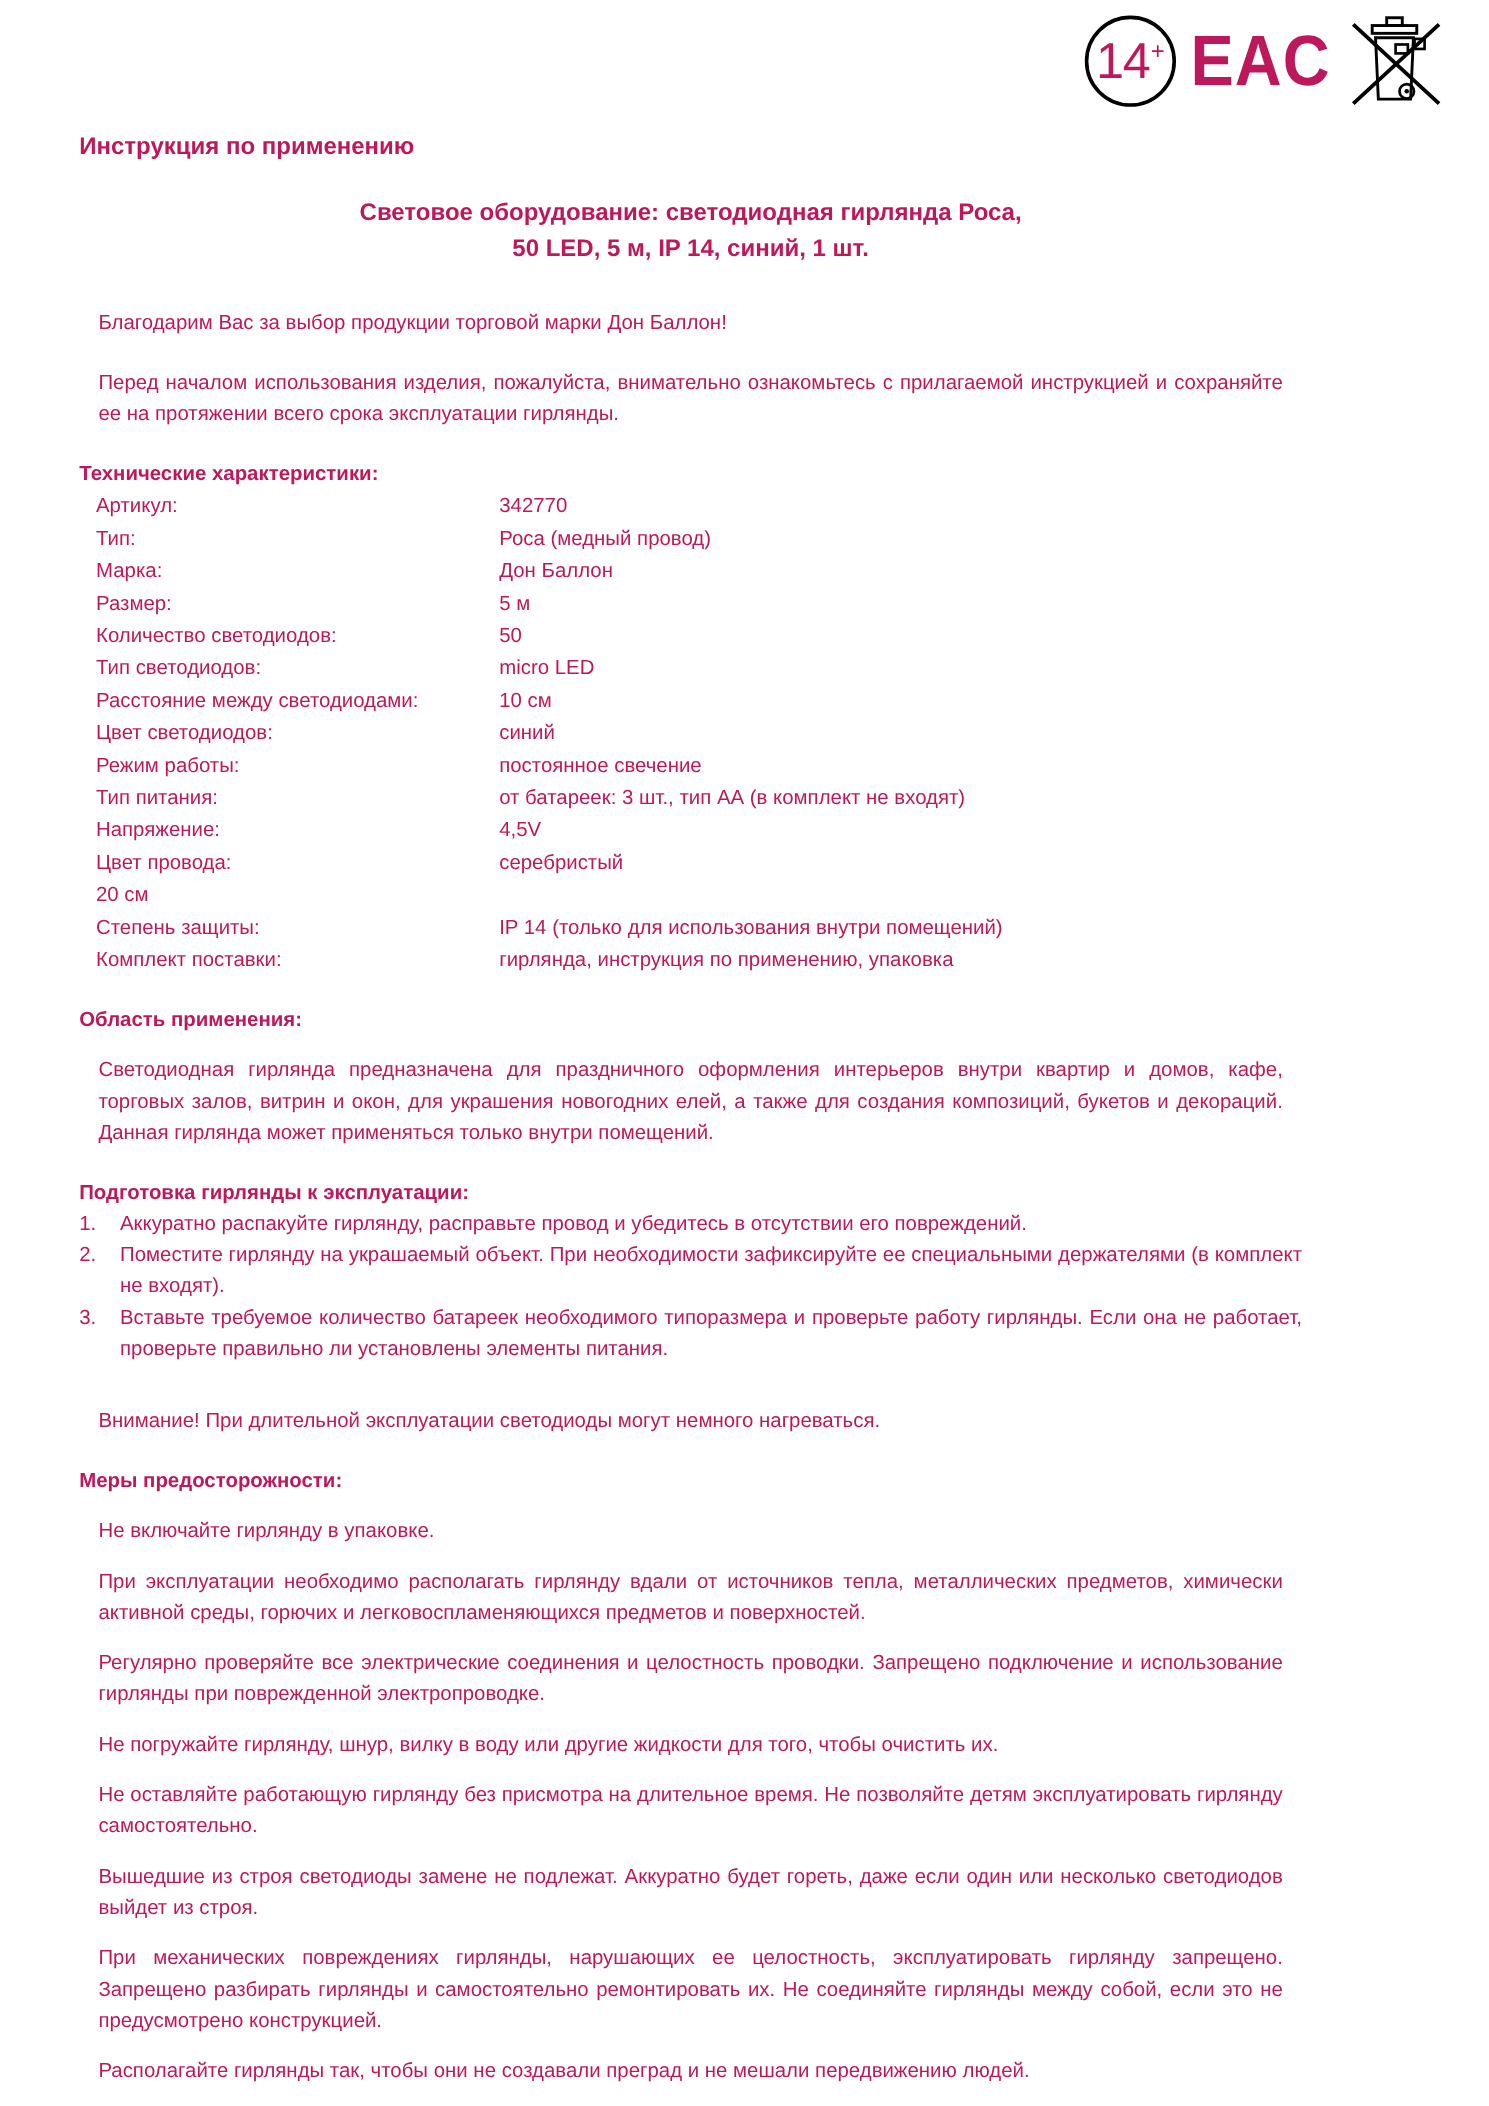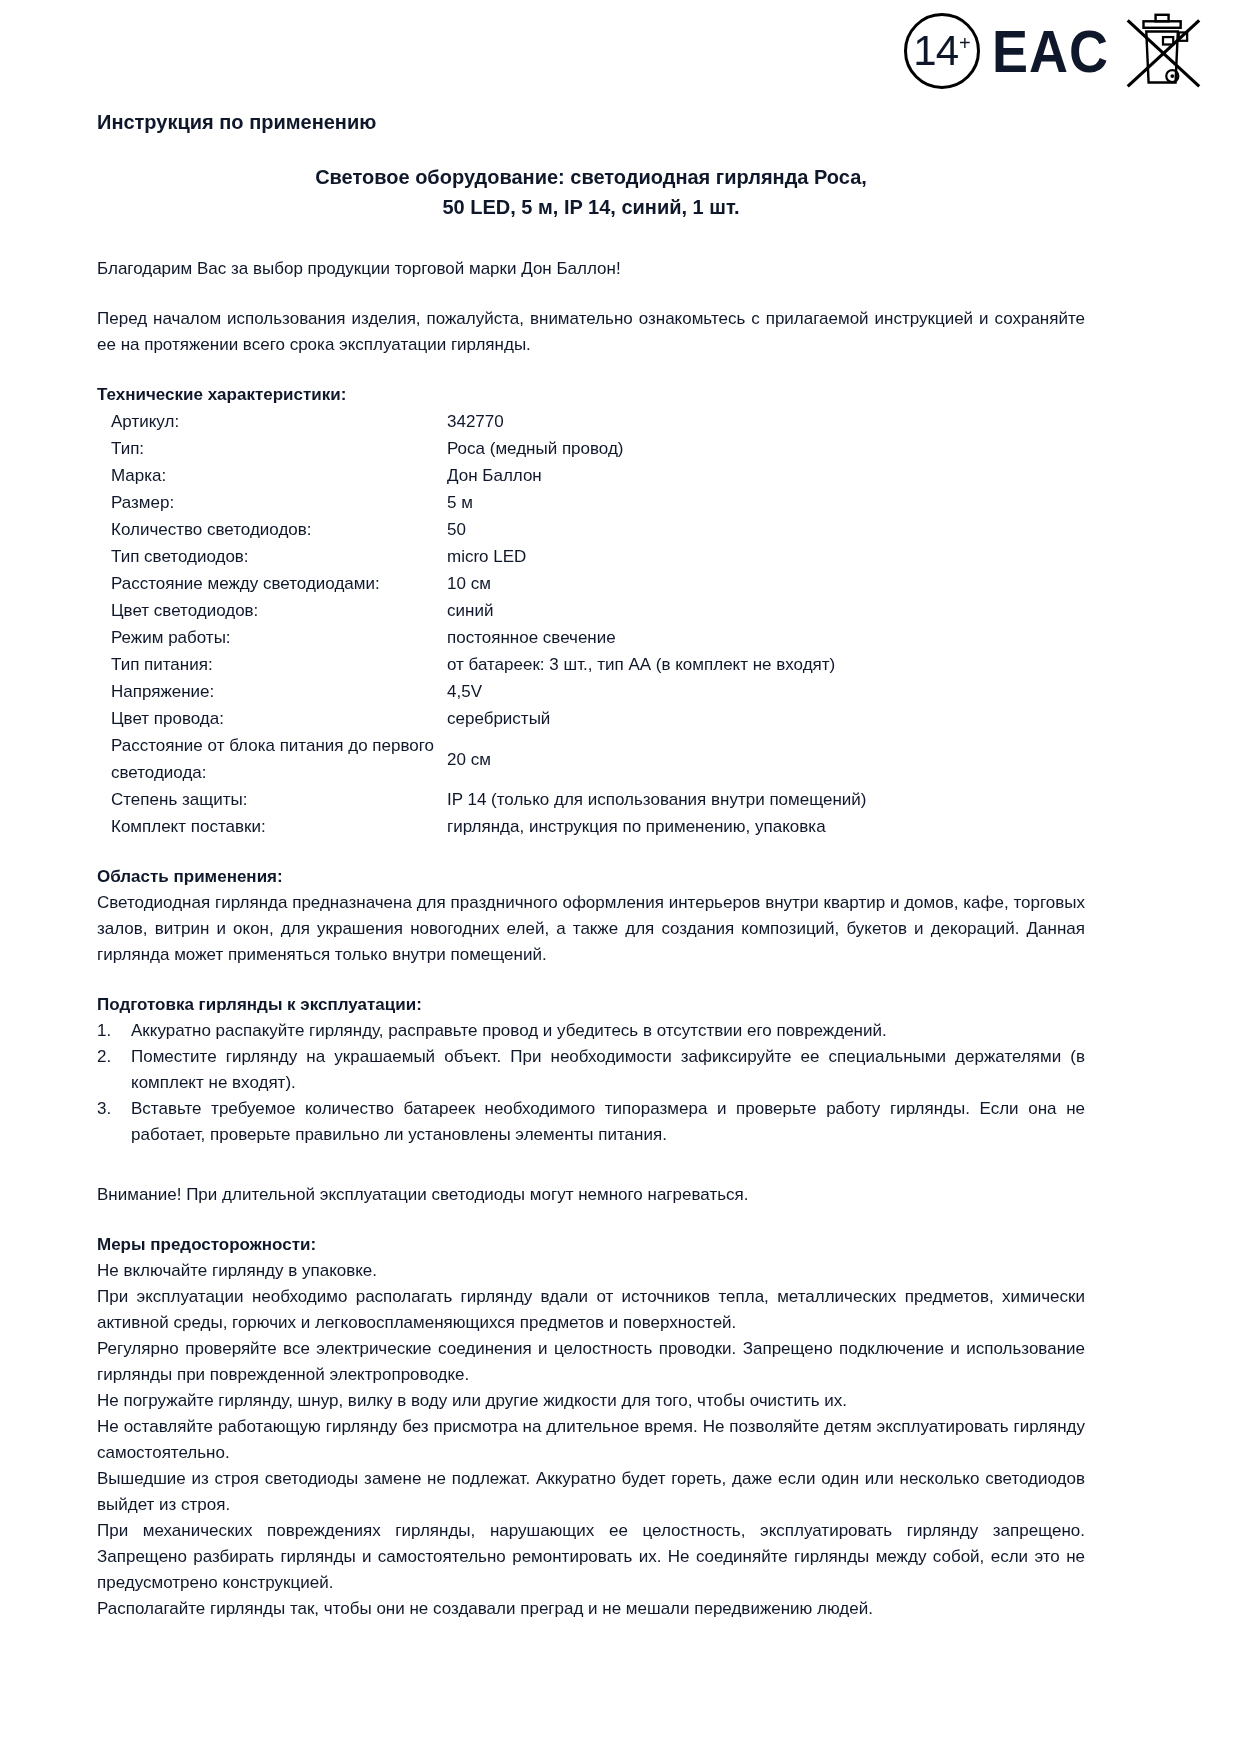--- a/index.html
+++ b/index.html
@@ -1,34 +1,34 @@
 <!DOCTYPE html>
 <html lang="ru"><head>
 <meta charset="utf-8">
 <style>
   html,body{margin:0;padding:0;background:#ffffff;}
   .page{
-    width:1241px;height:1755px;position:relative;background:#fff;color:#0f172a;
+    width:1241px;height:1755px;position:relative;background:#fff;color:#be185d;
     font-family:"Liberation Sans",sans-serif;font-size:17px;line-height:26px;
-    box-sizing:border-box;padding:108px 156px 0 97px;overflow:hidden;
+    box-sizing:border-box;padding:108px 156px 0 66px;overflow:hidden;
   }
   
   .brand-row{position:absolute;top:12px;right:36px;display:flex;align-items:center;gap:12px;}
   .age-badge{width:70px;height:70px;border:3px solid #000;border-radius:50%;
     display:flex;align-items:center;justify-content:center;}
   .age-num{font-size:42px;line-height:1;font-weight:400;letter-spacing:-1px;}
   .age-plus{font-size:20px;line-height:1;margin:-16px 0 0 1px;}
   .eac{font-size:54px;font-weight:bold;line-height:1;letter-spacing:1px;transform:scaleY(1.1);}
   .weee{display:block;}
   
   .doc-title{margin:0;font-size:20px;font-weight:bold;line-height:28px;}
   .doc-subtitle{margin:26px 0 0;text-align:center;font-size:20px;font-weight:bold;line-height:30px;}
   .section-h{margin:24px 0 0;font-size:17px;font-weight:bold;line-height:26px;}
   
-  .para{margin:0;}
+  .para{margin:16px;}
   .mt-lg{margin-top:34px;}
   .mt-md{margin-top:24px;}
   .just{text-align:justify;}
   
   .specs{padding-left:14px;}
   .spec-row{display:grid;grid-template-columns:336px 1fr;align-items:center;line-height:27px;}
   .spec-label,.spec-value{display:block;}
   
   .olist{margin:0;}
   .oitem{display:grid;grid-template-columns:34px 1fr;}
@@ -112,21 +112,20 @@
       </div>
     <div class="spec-row">
         <span class="spec-label">Напряжение:</span>
         <span class="spec-value">4,5V</span>
       </div>
     <div class="spec-row">
         <span class="spec-label">Цвет провода:</span>
         <span class="spec-value">серебристый</span>
       </div>
     <div class="spec-row">
-        <span class="spec-label">Расстояние от блока питания до первого светодиода:</span>
         <span class="spec-value">20 см</span>
       </div>
     <div class="spec-row">
         <span class="spec-label">Степень защиты:</span>
         <span class="spec-value">IP 14 (только для использования внутри помещений)</span>
       </div>
     <div class="spec-row">
         <span class="spec-label">Комплект поставки:</span>
         <span class="spec-value">гирлянда, инструкция по применению, упаковка</span>
       </div>

